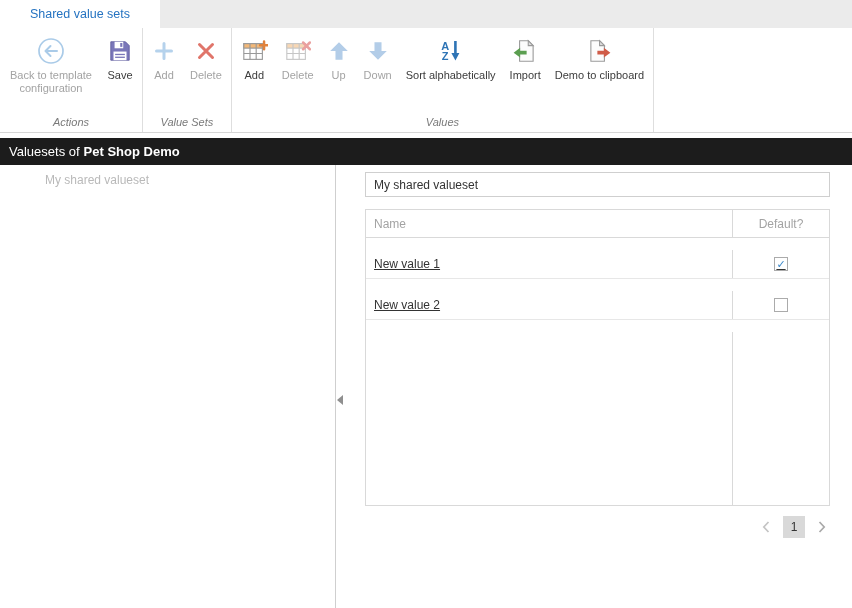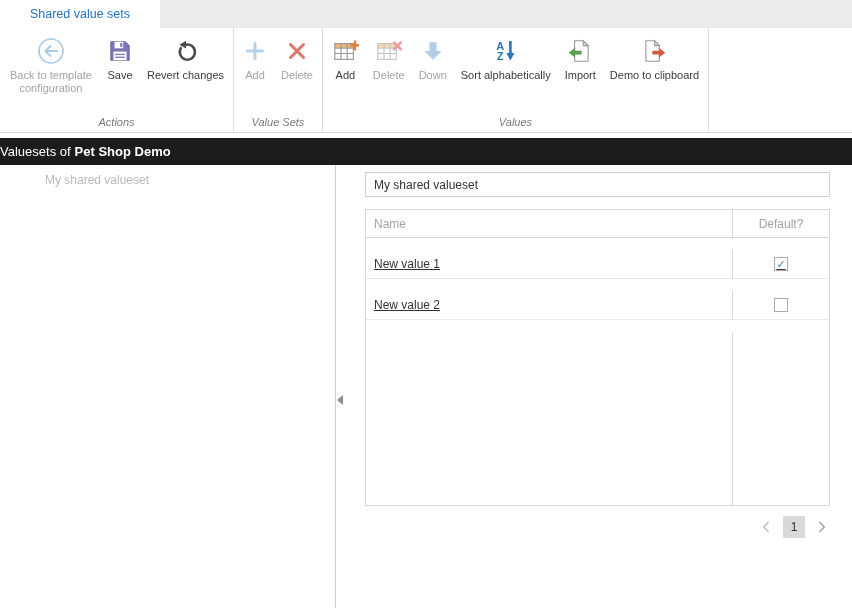--- a/index.html
+++ b/index.html
@@ -17,21 +17,21 @@
   .rgroup-buttons { flex:1; display:flex; align-items:stretch; padding:5px 2px 0; }
   .rgroup-label { text-align:center; font-size:11px; color:#7a7a7a; padding:1px 10px 4px;font-style:italic; }
   .rbtn { display:flex; flex-direction:column; align-items:center; padding:2px 7px 0; gap:2px; font-size:11px; color:#3c3c3c; text-align:center; line-height:1.18; cursor:pointer; }
   .rbtn .icon { height:32px; display:flex; align-items:center; justify-content:center; }
   .rbtn.disabled { color:#a3a3a3; }
   .rbtn.wide { max-width:98px; }
   .sort-wrap { display:flex; align-items:center; gap:2px; }
   .sort-letters { display:flex; flex-direction:column; font-weight:bold; font-size:11px; line-height:10px; color:#2e74b5; }
 
   
-  .titlebar { height:27px; margin-top:5px; background:#1c1c1c; color:#fff; font-size:13px; display:flex; align-items:center; flex:0 0 auto; }
+  .titlebar { height:27px; margin-top:5px; background:#1c1c1c; color:#fff; font-size:13px; display:flex; align-items:center; padding-left:9px; flex:0 0 auto; }
   .titlebar b { margin-left:4px; }
 
   
   .content { flex:1; display:flex; min-height:0; position:relative;margin-left:36px; }
   .sidebar { width:300px; border-right:1px solid #cfcfcf; position:relative; flex:0 0 auto; }
   .sidebar-item { padding:8px 9px; font-size:12px; color:#b9b9b9; cursor:pointer; }
   .collapse-handle { position:absolute; left:301px; top:226px; width:10px; height:18px; display:flex; align-items:center; justify-content:flex-start; cursor:pointer; z-index:2; }
   .collapse-handle .tri { width:0; height:0; border-top:5px solid transparent; border-bottom:5px solid transparent; border-right:6px solid #8f8f8f; }
 
   .detail { flex:1; padding:7px 22px 0 29px; display:flex; flex-direction:column; min-width:0; }
@@ -80,29 +80,20 @@
               <path d="M3.5 3.5 H17 L20.5 7 V20.5 H3.5 Z" fill="#7a77b9" stroke="#5f5c9e" stroke-width="0.8"></path>
               <rect x="7" y="3.5" width="8" height="6" fill="#ffffff"></rect>
               <rect x="12.2" y="4.6" width="2" height="3.6" fill="#7a77b9"></rect>
               <rect x="6" y="12.5" width="12" height="8" fill="#ffffff"></rect>
               <rect x="7.5" y="14.6" width="9" height="1.2" fill="#7a77b9"></rect>
               <rect x="7.5" y="17.2" width="9" height="1.2" fill="#7a77b9"></rect>
             </svg>
           </span>
           <span>Save</span>
         </div>
-        <div class="rbtn">
-          <span class="icon">
-            <svg width="26" height="26" viewBox="0 0 24 24">
-              <path d="M7.3 9.3 A 7 7 0 1 0 11.5 6.2" fill="none" stroke="#4a4a4a" stroke-width="2.3" stroke-linecap="round"></path>
-              <polygon points="12,2.6 12,9.8 5.8,6.2" fill="#4a4a4a"></polygon>
-            </svg>
-          </span>
-          <span>Revert changes</span>
-        </div>
       </div>
       <div class="rgroup-label">Actions</div>
     </div>
 
     <div class="rgroup">
       <div class="rgroup-buttons">
         <div class="rbtn disabled">
           <span class="icon">
             <svg width="24" height="24" viewBox="0 0 24 24">
               <path d="M12 4.5 V19.5 M4.5 12 H19.5" stroke="#b5d2ec" stroke-width="3" stroke-linecap="round"></path>
@@ -138,20 +129,28 @@
         <div class="rbtn disabled">
           <span class="icon">
             <svg width="27" height="27" viewBox="0 0 24 24" opacity="0.55">
               <rect x="2.5" y="5" width="16.5" height="14" fill="#ffffff" stroke="#999999"></rect>
               <rect x="2.5" y="5" width="16.5" height="4" fill="#f3b878" stroke="#999999"></rect>
               <path d="M8 5 V19 M13.5 5 V19 M2.5 13.8 H19" stroke="#999999" fill="none"></path>
               <path d="M17 4 L23 10 M23 4 L17 10" stroke="#d9534f" stroke-width="2.2" stroke-linecap="round"></path>
             </svg>
           </span>
           <span>Delete</span>
+        </div>
+        <div class="rbtn disabled">
+          <span class="icon">
+            <svg width="22" height="22" viewBox="0 0 20 20">
+              <polygon points="10,2 18,10 13.2,10 13.2,18 6.8,18 6.8,10 2,10" fill="#b3cde8"></polygon>
+            </svg>
+          </span>
+          <span>Up</span>
         </div>
         <div class="rbtn disabled">
           <span class="icon">
             <svg width="22" height="22" viewBox="0 0 20 20">
               <polygon points="10,18 2,10 6.8,10 6.8,2 13.2,2 13.2,10 18,10" fill="#b3cde8"></polygon>
             </svg>
           </span>
           <span>Down</span>
         </div>
         <div class="rbtn">

